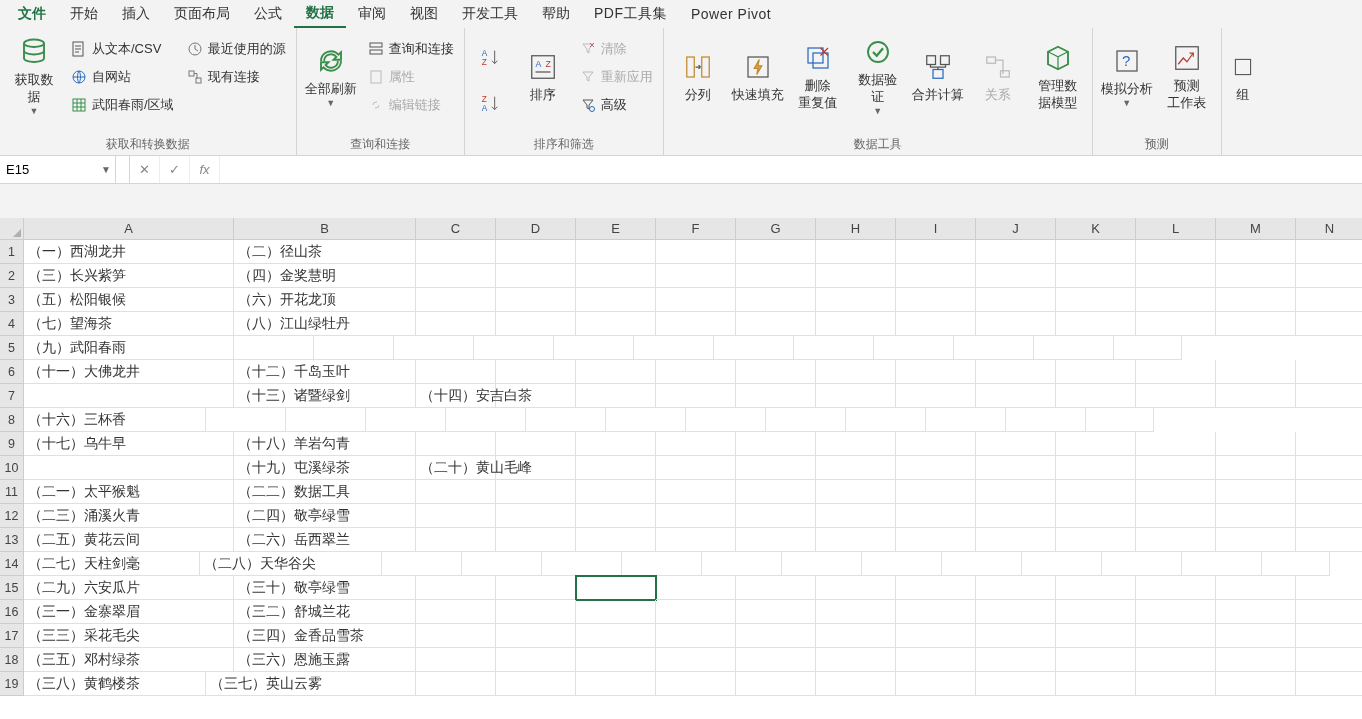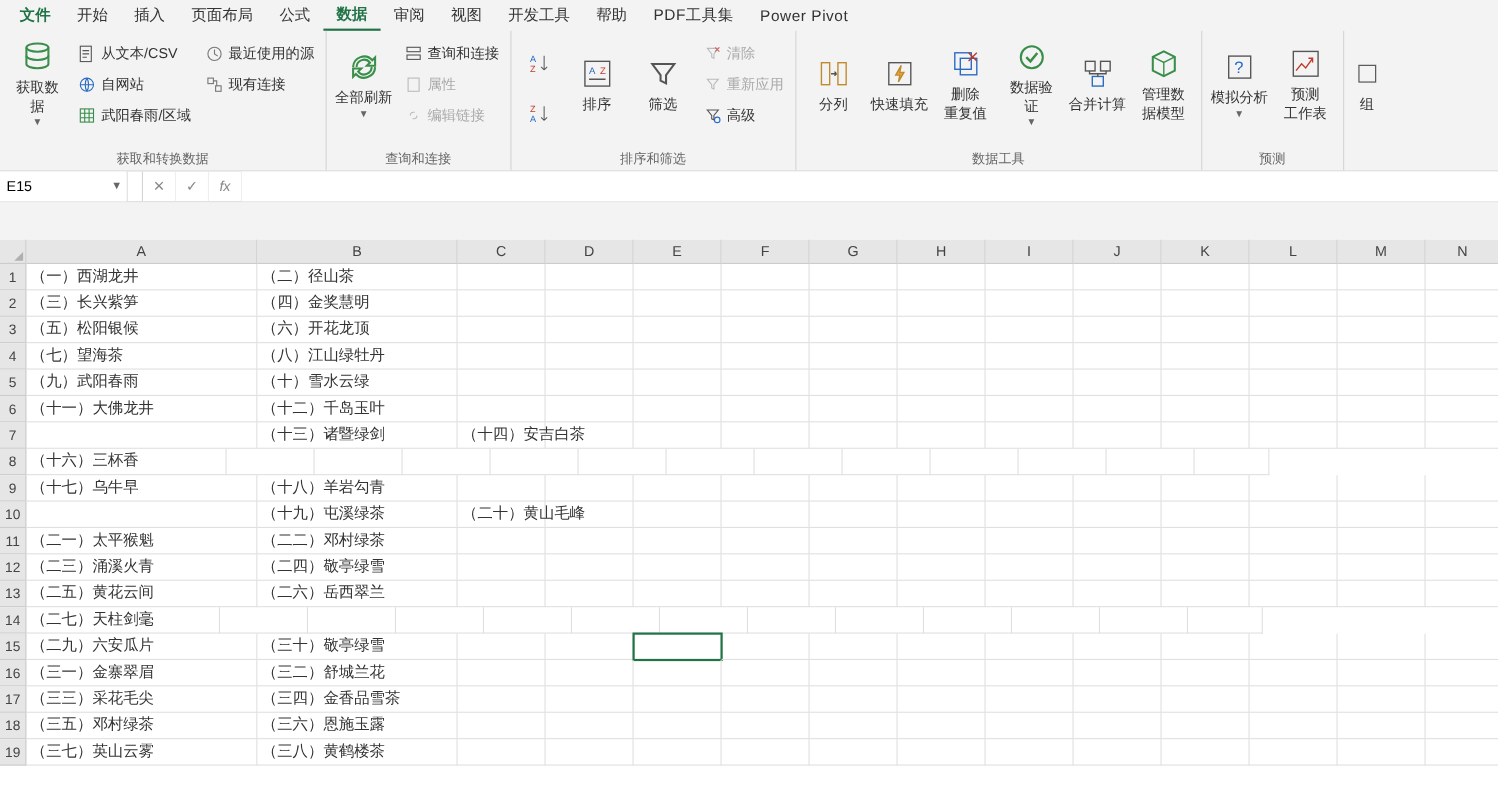--- a/index.html
+++ b/index.html
@@ -210,28 +210,20 @@
         <span class="icon">
             <svg width="30" height="30" viewBox="0 0 24 24">
               <rect x="3" y="3" width="18" height="18" fill="none" stroke="#555"></rect>
               <text x="6" y="12" font-size="7" fill="#2a6ac2">A</text>
               <text x="14" y="12" font-size="7" fill="#c0392b">Z</text>
               <path d="M6 16h12" stroke="#555"></path>
             </svg>
           </span>
         <span>排序</span>
       </div>
-      <div class="big-btn">
-        <span class="icon">
-            <svg width="30" height="30" viewBox="0 0 24 24">
-              <path d="M4 5h16l-6 8v6l-4-2v-4z" fill="none" stroke="#555" stroke-width="1.5"></path>
-            </svg>
-          </span>
-        <span>筛选</span>
-      </div>
       <div class="small-btn-col">
         <div class="small-btn disabled">
           <span class="icon">
               <svg width="16" height="16" viewBox="0 0 16 16">
                 <path d="M3 3h10l-4 5v4l-2-1V8z" fill="none" stroke="#bbb"></path>
                 <path d="M10 2l4 4m0-4l-4 4" stroke="#c66"></path>
               </svg>
             </span>
           <span>清除</span>
         </div>
@@ -303,20 +295,30 @@
       <div class="big-btn">
         <span class="icon">
             <svg width="30" height="30" viewBox="0 0 24 24">
               <rect x="3" y="3" width="7" height="7" fill="none" stroke="#555"></rect>
               <rect x="14" y="3" width="7" height="7" fill="none" stroke="#555"></rect>
               <rect x="8" y="14" width="8" height="7" fill="none" stroke="#2a6ac2"></rect>
               <path d="M6 10v2h12v-2M12 12v2" stroke="#555" fill="none"></path>
             </svg>
           </span>
         <span>合并计算</span>
+      </div>
+      <div class="big-btn" style="color:#aaa;">
+        <span class="icon">
+            <svg width="30" height="30" viewBox="0 0 24 24">
+              <rect x="3" y="4" width="7" height="5" fill="none" stroke="#bbb"></rect>
+              <rect x="14" y="15" width="7" height="5" fill="none" stroke="#bbb"></rect>
+              <path d="M10 6.5h6v11" stroke="#bbb" fill="none"></path>
+            </svg>
+          </span>
+        <span>关系</span>
       </div>
       <div class="big-btn">
         <span class="icon">
             <svg width="30" height="30" viewBox="0 0 24 24">
               <path d="M12 3l8 4v10l-8 4-8-4V7z" fill="none" stroke="#398e4a" stroke-width="1.5"></path>
               <path d="M4 7l8 4 8-4M12 11v10" stroke="#398e4a" fill="none"></path>
             </svg>
           </span>
         <span style="white-space:pre-line;">管理数
 据模型</span>
@@ -490,21 +492,20 @@
             <div class="cell" style="width: 80px;"></div>
             <div class="cell" style="width: 80px;"></div>
             <div class="cell" style="width: 80px;"></div>
             <div class="cell" style="width: 80px;"></div>
             <div class="cell" style="width: 80px;"></div>
             <div class="cell" style="width: 80px;"></div>
             <div class="cell" style="width: 68px;"></div>
           </div>
           <div class="cell-row">
             <div class="cell" style="width: 210px;">（九）武阳春雨</div>
-            <div class="cell" style="width: 182px;">（十）雪水云绿</div>
             <div class="cell" style="width: 80px;"></div>
             <div class="cell" style="width: 80px;"></div>
             <div class="cell" style="width: 80px;"></div>
             <div class="cell" style="width: 80px;"></div>
             <div class="cell" style="width: 80px;"></div>
             <div class="cell" style="width: 80px;"></div>
             <div class="cell" style="width: 80px;"></div>
             <div class="cell" style="width: 80px;"></div>
             <div class="cell" style="width: 80px;"></div>
             <div class="cell" style="width: 80px;"></div>
@@ -585,21 +586,21 @@
             <div class="cell" style="width: 80px;"></div>
             <div class="cell" style="width: 80px;"></div>
             <div class="cell" style="width: 80px;"></div>
             <div class="cell" style="width: 80px;"></div>
             <div class="cell" style="width: 80px;"></div>
             <div class="cell" style="width: 80px;"></div>
             <div class="cell" style="width: 68px;"></div>
           </div>
           <div class="cell-row">
             <div class="cell" style="width: 210px;">（二一）太平猴魁</div>
-            <div class="cell" style="width: 182px;">（二二）邓村绿茶</div>
+            <div class="cell" style="width: 182px;">（二二）数据工具</div>
             <div class="cell" style="width: 80px;"></div>
             <div class="cell" style="width: 80px;"></div>
             <div class="cell" style="width: 80px;"></div>
             <div class="cell" style="width: 80px;"></div>
             <div class="cell" style="width: 80px;"></div>
             <div class="cell" style="width: 80px;"></div>
             <div class="cell" style="width: 80px;"></div>
             <div class="cell" style="width: 80px;"></div>
             <div class="cell" style="width: 80px;"></div>
             <div class="cell" style="width: 80px;"></div>
@@ -633,20 +634,21 @@
             <div class="cell" style="width: 80px;"></div>
             <div class="cell" style="width: 80px;"></div>
             <div class="cell" style="width: 80px;"></div>
             <div class="cell" style="width: 80px;"></div>
             <div class="cell" style="width: 80px;"></div>
             <div class="cell" style="width: 80px;"></div>
             <div class="cell" style="width: 68px;"></div>
           </div>
           <div class="cell-row">
             <div class="cell" style="width: 176px;">（二七）天柱剑毫</div>
+            <div class="cell" style="width: 182px;">（二八）天华谷尖</div>
             <div class="cell" style="width: 80px;"></div>
             <div class="cell" style="width: 80px;"></div>
             <div class="cell" style="width: 80px;"></div>
             <div class="cell" style="width: 80px;"></div>
             <div class="cell" style="width: 80px;"></div>
             <div class="cell" style="width: 80px;"></div>
             <div class="cell" style="width: 80px;"></div>
             <div class="cell" style="width: 80px;"></div>
             <div class="cell" style="width: 80px;"></div>
             <div class="cell" style="width: 80px;"></div>
@@ -711,22 +713,22 @@
             <div class="cell" style="width: 80px;"></div>
             <div class="cell" style="width: 80px;"></div>
             <div class="cell" style="width: 80px;"></div>
             <div class="cell" style="width: 80px;"></div>
             <div class="cell" style="width: 80px;"></div>
             <div class="cell" style="width: 80px;"></div>
             <div class="cell" style="width: 80px;"></div>
             <div class="cell" style="width: 68px;"></div>
           </div>
           <div class="cell-row">
+            <div class="cell" style="width: 182px;">（三八）黄鹤楼茶</div>
             <div class="cell" style="width: 210px;">（三七）英山云雾</div>
-            <div class="cell" style="width: 182px;">（三八）黄鹤楼茶</div>
             <div class="cell" style="width: 80px;"></div>
             <div class="cell" style="width: 80px;"></div>
             <div class="cell" style="width: 80px;"></div>
             <div class="cell" style="width: 80px;"></div>
             <div class="cell" style="width: 80px;"></div>
             <div class="cell" style="width: 80px;"></div>
             <div class="cell" style="width: 80px;"></div>
             <div class="cell" style="width: 80px;"></div>
             <div class="cell" style="width: 80px;"></div>
             <div class="cell" style="width: 80px;"></div>

